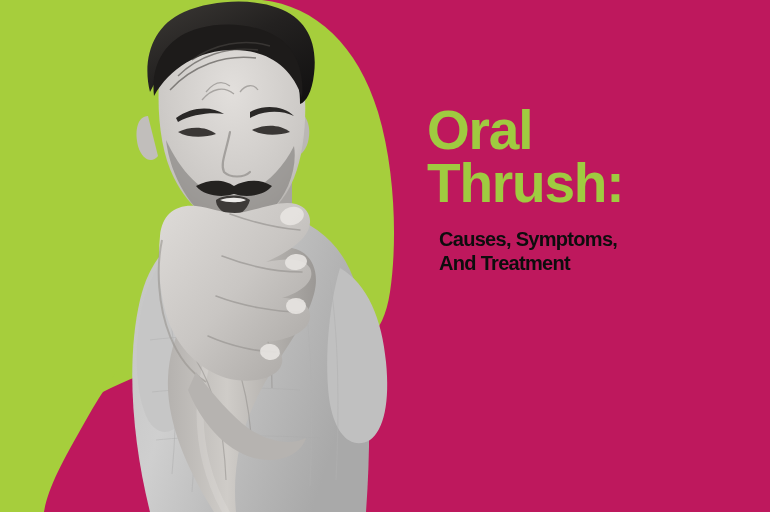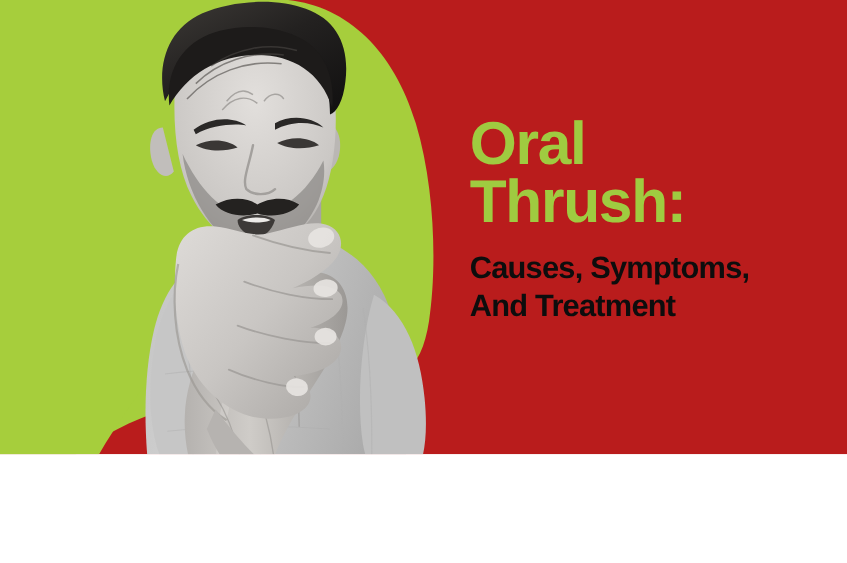--- a/index.html
+++ b/index.html
@@ -8,22 +8,22 @@
     padding: 0;
     background: #ffffff;
   }
   body {
     font-family: "Liberation Sans", sans-serif;
   }
 
   .banner {
     position: relative;
     width: 770px;
-    height: 413px;
-    background: #b91c1c;
+    height: 512px;
+    background: #be185d;
     overflow: hidden;
   }
 
   
   .blob-layer {
     position: absolute;
     inset: 0;
     width: 770px;
     height: 512px;
   }
@@ -50,25 +50,25 @@
     margin: 0;
     font-family: "Liberation Sans", sans-serif;
     font-weight: 700;
     font-size: 55px;
     line-height: 0.96;
     letter-spacing: -1.2px;
     color: #9fcb40;
     white-space: pre-line;
   }
   .subhead {
-    margin: 0;
+    margin: 12px;
     margin-top: 17px;
     font-family: "Liberation Sans", sans-serif;
     font-weight: 700;
-    font-size: 28px;
+    font-size: 20px;
     line-height: 1.22;
     letter-spacing: -0.7px;
     color: #0d0d0d;
     white-space: pre-line;
   }
 </style>
 </head>
 <body>
 
 <div class="banner">

